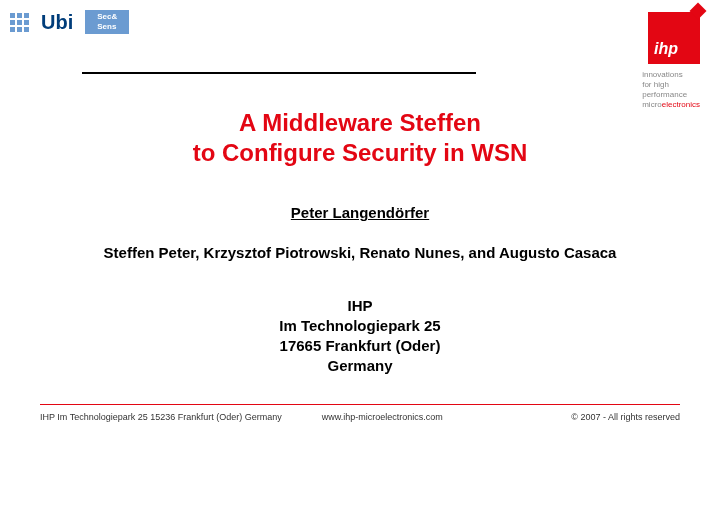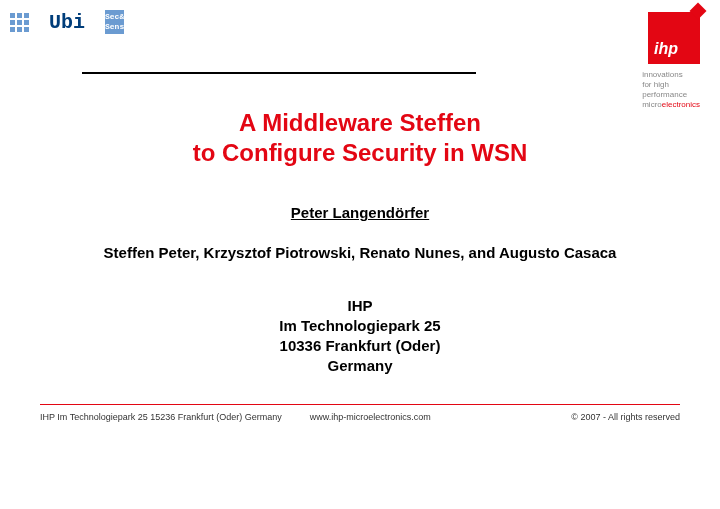--- a/index.html
+++ b/index.html
@@ -10,22 +10,21 @@
     font-family: Arial, Helvetica, sans-serif;
     position: relative;
     overflow: hidden;
   }
   .ubi-logo {
     position: absolute;
     top: 10px;
     left: 10px;
     display: flex;
     align-items: center;
-    gap: 20px;
-    font-family: Liberation Mono, monospace;
+    gap: 12px;
   }
   .ubi-dots {
     display: grid;
     grid-template-columns: repeat(3, 5px);
     grid-template-rows: repeat(3, 5px);
     gap: 2px;
   }
   .ubi-dots span {
     width: 5px;
     height: 5px;
@@ -34,21 +33,21 @@
   .ubi-text {
     font-size: 20px;
     font-weight: bold;
     color: #003d7a;
   }
   .ubi-right {
     background: #6b9bd1;
     color: #fff;
     font-size: 8px;
     line-height: 10px;
-    padding: 2px 0;
+    padding: 2px 12px;
     font-weight: bold;
   }
   .ihp-block {
     position: absolute;
     top: 12px;
     right: 20px;
     text-align: left;
   }
   .ihp-logo {
     width: 52px;
@@ -143,21 +142,21 @@
     position: absolute;
     top: 412px;
     left: 40px;
     right: 40px;
     display: flex;
     justify-content: center;
     font-size: 9px;
     color: #333;
   }
   .footer .left { flex: 0 0 auto; }
-  .footer .mid { flex: 0 0 auto; margin-left: 28px; margin-right: auto; }
+  .footer .mid { flex: 0 0 auto; margin-left: 40px; margin-right: auto; }
   .footer .right { flex: 0 0 auto; }
 </style>
 </head>
 <body>
 
 <div class="ubi-logo">
   <div class="ubi-dots">
     <span></span>
       <span></span>
       <span></span>
@@ -193,21 +192,21 @@
   <div>A Middleware Steffen</div>
   <div>to Configure Security in WSN</div>
 </div>
 
 <div class="author-main">Peter Langendörfer</div>
 <div class="authors">Steffen Peter, Krzysztof Piotrowski, Renato Nunes, and Augusto Casaca</div>
 
 <div class="affil">
   <div>IHP</div>
   <div>Im Technologiepark 25</div>
-  <div>10336 Frankfurt (Oder)</div>
+  <div>17665 Frankfurt (Oder)</div>
   <div>Germany</div>
 </div>
 
 <div class="bottom-rule"></div>
 
 <div class="footer">
   <span class="left">IHP   Im Technologiepark 25   15236 Frankfurt (Oder) Germany</span>
   <span class="mid">www.ihp-microelectronics.com</span>
   <span class="right">© 2007 - All rights reserved</span>
 </div>

